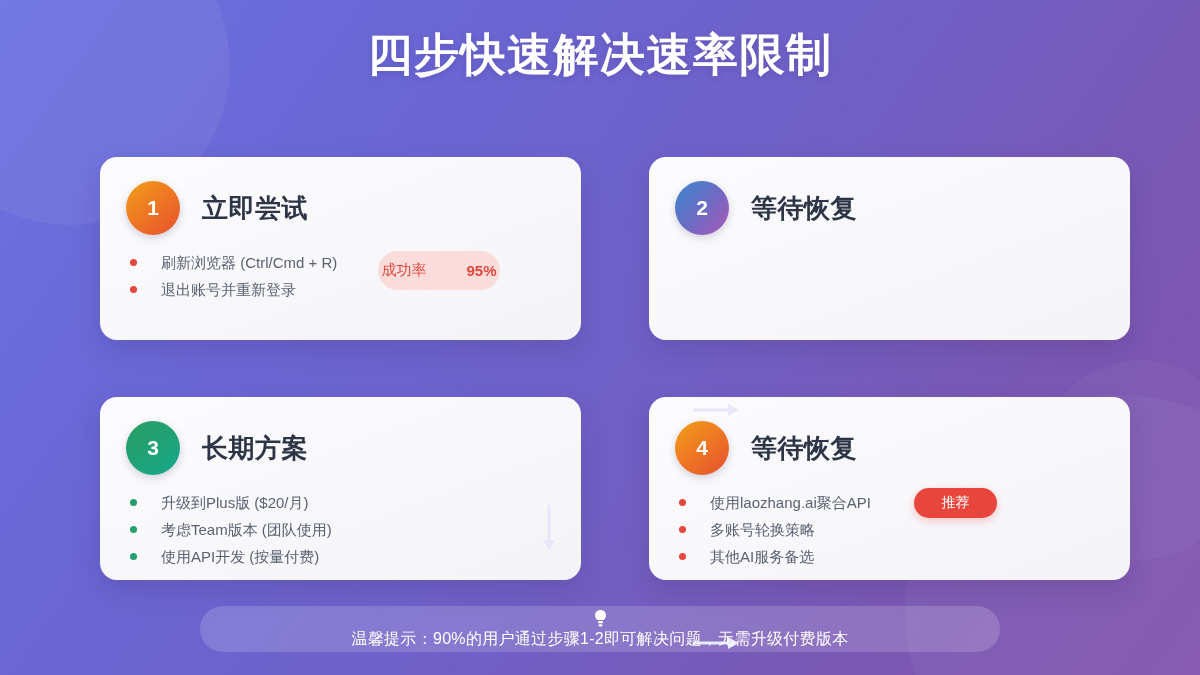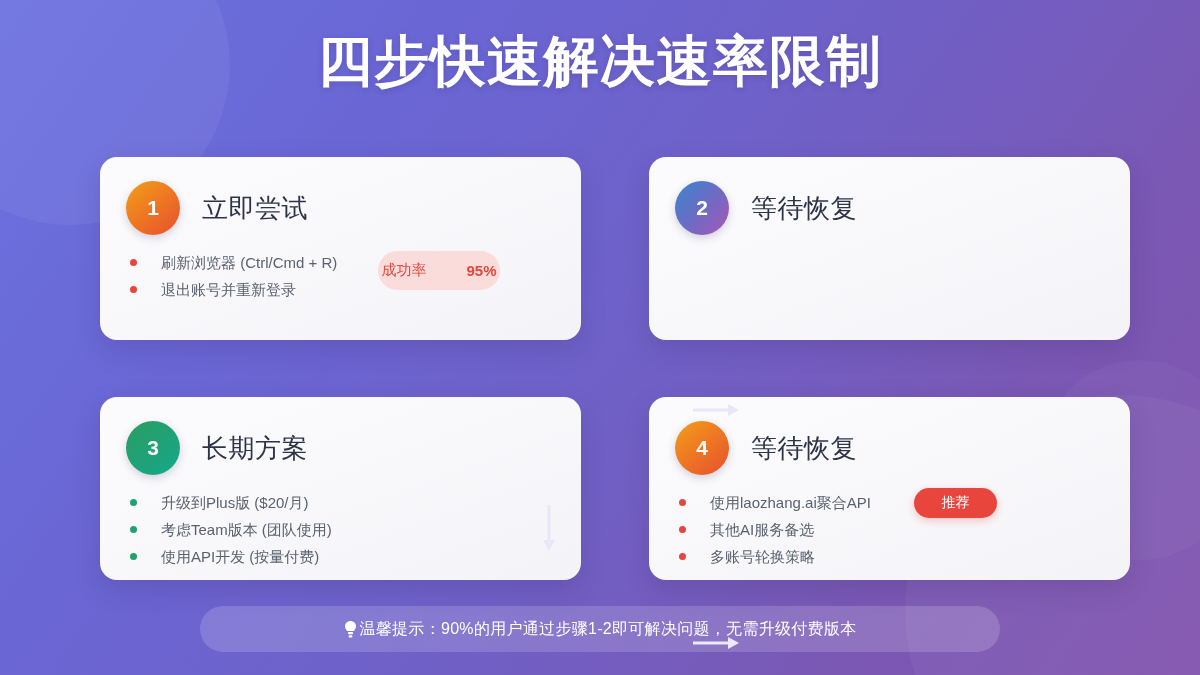--- a/index.html
+++ b/index.html
@@ -46,21 +46,21 @@
     background: rgba(255,255,255,0.03);
   }
 
   
   .title {
     position: absolute;
     left: 0; right: 0;
     top: 28px;
     text-align: center;
     color: #ffffff;
-    font-size: 55px;
+    font-size: 45px;
     font-weight: 700;
     letter-spacing: 1.5px;
     line-height: 1.2;
     text-shadow: 0 2px 6px rgba(40,30,90,0.18);
   }
 
   
   .grid {
     position: absolute;
     left: 100px;
@@ -101,21 +101,21 @@
     font-weight: 700;
     box-shadow: 0 3px 9px rgba(60,40,90,0.20);
   }
   .num-1 { background: linear-gradient(140deg, #f0a019 0%, #ef7a22 45%, #e5502f 100%); }
   .num-2 { background: linear-gradient(130deg, #3b86cd 0%, #6b6cc4 50%, #ab56b7 100%); }
   .num-3 { background: linear-gradient(140deg, #2a9d63 0%, #1fa277 55%, #14a98d 100%); }
   .num-4 { background: linear-gradient(140deg, #f0a019 0%, #ef7a22 45%, #e5502f 100%); }
 
   .card-title {
     font-size: 26px;
-    font-weight: 400;
+    font-weight: 700;
     color: #2c3446;
     letter-spacing: 0.5px;
   }
 
   .card-body {
     position: relative;
     padding-left: 4px;
   }
 
   .bullets { list-style: none; }
@@ -199,20 +199,21 @@
     height: 46px;
     background: rgba(255,255,255,0.16);
     border-radius: 23px;
     display: flex;
     align-items: center;
     justify-content: center;
     gap: 1px;
     color: #ffffff;
     font-size: 16px;
     letter-spacing: 0.3px;
+    flex-direction: column;
   }
   .bulb { width: 15px; height: 19px; display: inline-block; }
 </style>
 </head>
 <body>
 
 <div class="stage">
 
   <div class="blob blob-tl"></div>
   <div class="blob blob-br"></div>
@@ -281,25 +282,25 @@
         <div class="card-title">等待恢复</div>
       </div>
       <div class="card-body">
         <ul class="bullets">
           <li class="bullet">
             <span class="dot dot-red"></span>
             <span>使用laozhang.ai聚合API</span>
           </li>
           <li class="bullet">
             <span class="dot dot-red"></span>
+            <span>多账号轮换策略</span>
+          </li>
+          <li class="bullet">
+            <span class="dot dot-red"></span>
             <span>其他AI服务备选</span>
-          </li>
-          <li class="bullet">
-            <span class="dot dot-red"></span>
-            <span>多账号轮换策略</span>
           </li>
         </ul>
         <div class="pill pill-recommend">推荐</div>
       </div>
     </div>
 
     <svg class="arrow arrow-right" viewBox="0 0 54 26">
       <line x1="4" y1="13" x2="42" y2="13" stroke="#e8e6f8" stroke-width="3"></line>
       <polygon points="50,13 39,7 39,19" fill="#e8e6f8"></polygon>
     </svg>

